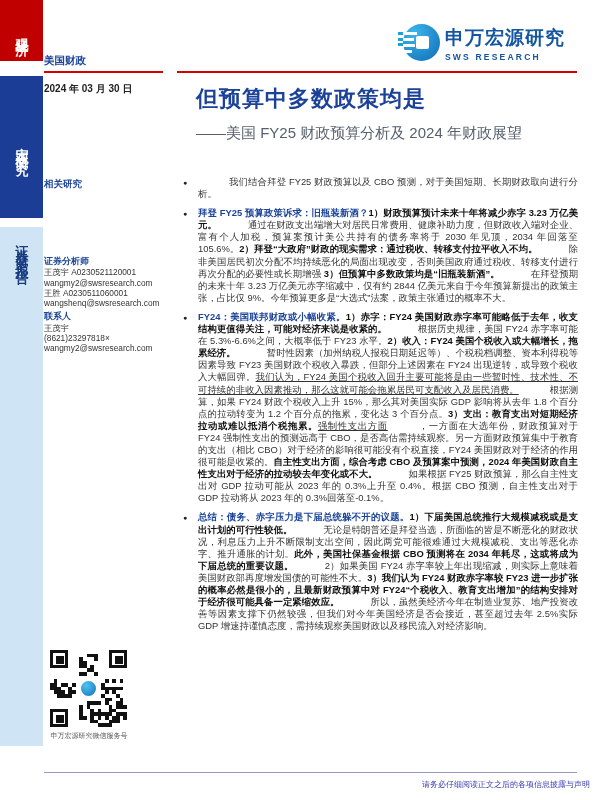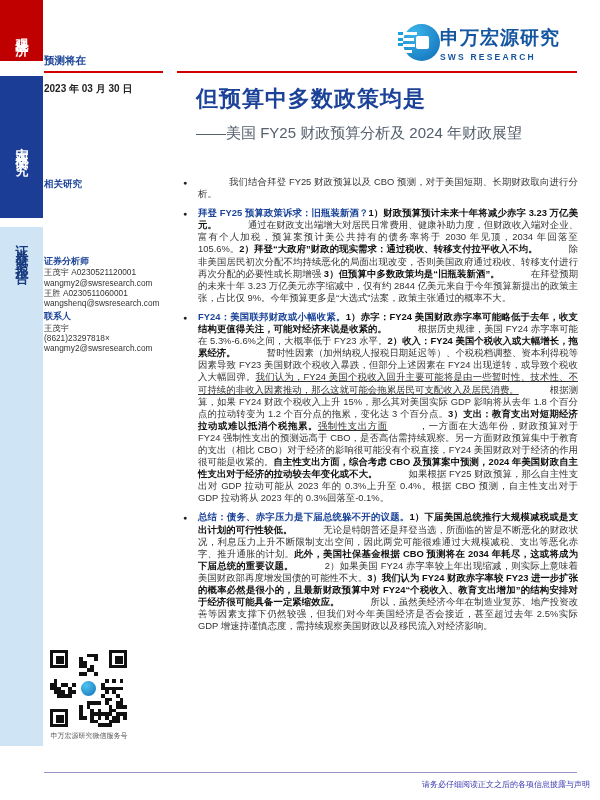--- a/index.html
+++ b/index.html
@@ -35,21 +35,21 @@
   .qr-caption{position:absolute;left:44px;top:731px;width:90px;text-align:center;font-size:7px;color:#555;}
   
   .logo{position:absolute;left:400px;top:22px;width:178px;height:42px;display:flex;align-items:center;}
   .logo-icon{position:relative;width:40px;height:40px;flex:0 0 40px;}
   .logo-circle{position:absolute;left:3px;top:1px;width:37px;height:37px;border-radius:50%;
     background:radial-gradient(circle at 30% 25%,#3db6ec,#0e6cb6);}
   .logo-circle .stripe{position:absolute;left:0;height:3px;background:#fff;}
   .logo-circle .sq{position:absolute;left:13px;top:12px;width:13px;height:13px;background:#fff;border-radius:2px;}
   .logo-bars{position:absolute;left:-2px;top:9px;}
   .logo-bars div{height:3px;background:#1aa0dd;margin-bottom:2.5px;}
-  .logo-text{display:flex;flex-direction:column;justify-content:flex-end;}
+  .logo-text{margin-left:5px;display:flex;flex-direction:column;justify-content:flex-end;}
   .logo-cn{font-size:19px;font-weight:bold;color:#1456a0;letter-spacing:1px;white-space:nowrap;}
   .logo-en{font-size:8.5px;font-weight:bold;color:#1456a0;letter-spacing:2.2px;margin-top:1px;}
   
   .title{position:absolute;left:196px;top:84px;font-size:22px;font-weight:bold;color:#1b4298;letter-spacing:1px;}
   .subtitle{position:absolute;left:196px;top:124px;font-size:15px;color:#56606e;}
   .content{position:absolute;left:180px;top:176px;width:398px;}
   .section-label{font-size:10.5px;font-weight:bold;color:#1b4499;margin-bottom:8px;}
   .bullet{position:relative;padding-left:18px;margin-bottom:7px;font-size:9.4px;line-height:12.1px;text-align:justify;color:#333;}
   .bullet .dot{position:absolute;left:3px;top:1px;font-size:7px;color:#222;}
   .sg-b{color:#1b4499;font-weight:bold;}
@@ -66,24 +66,24 @@
 <div class="spine spine-red">
   <span class="vtxt">观经济</span>
 </div>
 <div class="spine spine-blue">
   <span class="vtxt">宏观研究</span>
 </div>
 <div class="spine spine-lblue">
   <span class="vtxt">证券研究报告</span>
 </div>
 
-<div class="category">预测将在</div>
+<div class="category">美国财政</div>
 <div class="redline-left"></div>
 <div class="redline-right"></div>
-<div class="date">2023 年 03 月 30 日</div>
+<div class="date">2024 年 03 月 30 日</div>
 <div class="related">相关研究</div>
 
 <div class="people">
   <div class="lbl">证券分析师</div>
   <div>
       <div>王茂宇 A0230521120001</div>
       <div>wangmy2@swsresearch.com</div>
       <div>王胜 A0230511060001</div>
       <div>wangshenq@swsresearch.com</div>
     </div>

